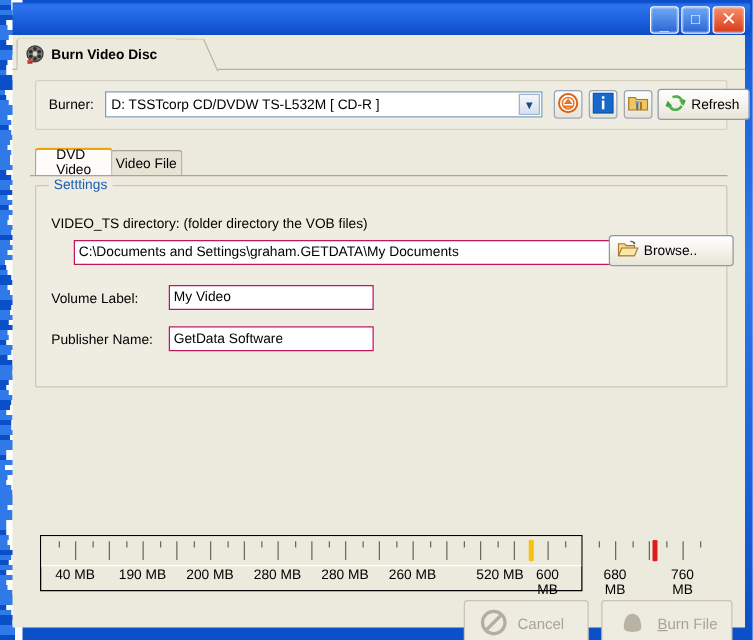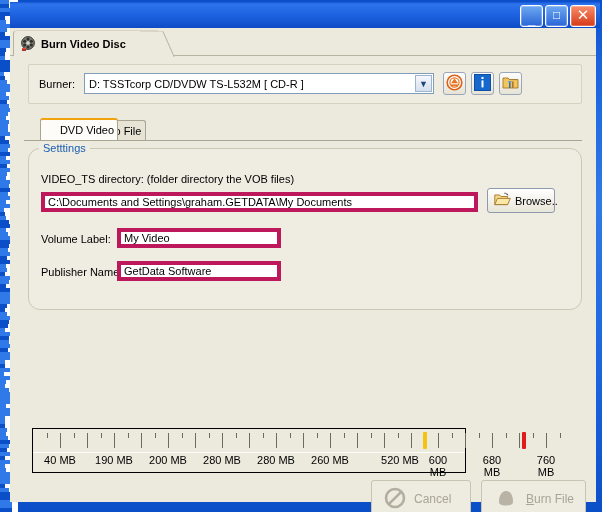--- a/index.html
+++ b/index.html
@@ -110,30 +110,30 @@
   }
   .stab.sel{background:#fdfcf8;border-top:2px solid #f0a30a;height:22px;top:-2px;z-index:3;}
   .stab.un{background:#e7e3d5;}
   .tabbody{
     position:absolute;left:14px;top:112px;width:558px;height:1px;background:#aaa492;
   }
 
   
   .grp{
     position:absolute;left:18px;top:120px;width:552px;height:160px;
-    border:1px solid #cdc8b6;border-radius:12px;background:#efece1;
+    border:1px solid #cdc8b6;border-radius:2px;background:#efece1;
   }
   .grp .cap{
     position:absolute;left:10px;top:-7px;background:#efece1;padding:0 4px;
     color:#1b5fb0;font-size:11px;
   }
   .f-label{position:absolute;font-size:11px;}
   .tbox{
-    position:absolute;background:#fff;border:4px solid #be185d;box-sizing:border-box;
-    display:flex;align-items:center;font-size:11px;
+    position:absolute;background:#fff;border:1px solid #be185d;box-sizing:border-box;
+    display:flex;align-items:center;font-size:11px;margin-left:18px;
   }
   .tbox span{padding-left:3px;white-space:nowrap;overflow:hidden;}
   .browsebtn{
     position:absolute;box-sizing:border-box;border:1px solid #8e99ab;border-radius:3px;
     background:linear-gradient(to bottom,#ffffff,#e8e5d8);
     display:flex;align-items:center;gap:4px;padding-left:6px;font-size:11px;
   }
 
   
   .ruler{
@@ -367,42 +367,52 @@
           <svg width="17" height="17" viewBox="0 0 17 17">
             <path d="M1 4 L6 4 L7.4 5.6 L16 5.6 L16 14 L1 14 Z" fill="#f3c košt"></path>
             <path d="M1 4 L6 4 L7.4 5.6 L16 5.6 L16 14 L1 14 Z" fill="#f0c75e" stroke="#a4772a" stroke-width="0.9"></path>
             <rect x="7" y="8" width="1.6" height="6" fill="#3a6fb5"></rect>
             <rect x="10" y="7.5" width="1.6" height="6.5" fill="#b0752d"></rect>
             <rect x="6.2" y="7" width="3.2" height="1.6" fill="#6d9bd6"></rect>
           </svg>
         </span>
       </div>
 
+      <div class="refreshbtn">
+        <span>
+          <svg width="17" height="17" viewBox="0 0 17 17">
+            <path d="M8.5 2.2 A6.3 6.3 0 0 1 14.3 6.3 L11.2 6.3 L14.8 10.5 L16.6 6.3 Z" fill="#3fa33f"></path>
+            <path d="M8.5 14.8 A6.3 6.3 0 0 1 2.7 10.7 L5.8 10.7 L2.2 6.5 L0.4 10.7 Z" fill="#3fa33f"></path>
+            <circle cx="8.5" cy="8.5" r="5.3" fill="none" stroke="#4cb14c" stroke-width="2.1" stroke-dasharray="12 8" transform="rotate(25 8.5 8.5)"></circle>
+          </svg>
+        </span>
+        <span>Refresh</span>
+      </div>
     </div>
 
     <div class="tabbody"></div>
     <div class="subtabs">
-      <div class="stab sel" style="left:16px;width:78px;padding-left:16px;">
+      <div class="stab sel" style="left:4px;width:62px;padding-left:16px;">
         <span>DVD Video</span>
       </div>
       <div class="stab un" style="left:64px;width:58px;">
         <span>Video File</span>
       </div>
     </div>
 
     <div class="grp">
       <span class="cap">Setttings</span>
 
       <span class="f-label" style="left:12px;top:24px;">VIDEO_TS directory: (folder directory the VOB files)</span>
 
       <div class="tbox" style="left:12px;top:43px;width:437px;height:20px;">
         <span>C:\Documents and Settings\graham.GETDATA\My Documents</span>
       </div>
 
-      <div class="browsebtn" style="left:458px;top:39px;width:68px;height:25px;">
+      <div class="browsebtn" style="left:458px;top:39px;width:100px;height:25px;">
         <span>
           <svg width="17" height="15" viewBox="0 0 17 15">
             <path d="M0.8 3 L5.6 3 L7 4.5 L13.6 4.5 L13.6 12.6 L0.8 12.6 Z" fill="#f6d98a" stroke="#a4772a" stroke-width="0.9"></path>
             <path d="M3.4 6.4 L16.3 6.4 L13.6 12.6 L0.8 12.6 Z" fill="#fbe7a8" stroke="#a4772a" stroke-width="0.9"></path>
             <path d="M10.2 1.2 A3 3 0 0 1 13.6 3.2" fill="none" stroke="#5a5a55" stroke-width="0.9"></path>
             <path d="M13.9 1.4 L14.2 3.5 L12.4 2.8 Z" fill="#5a5a55"></path>
           </svg>
         </span>
         <span>Browse..</span>
       </div>

